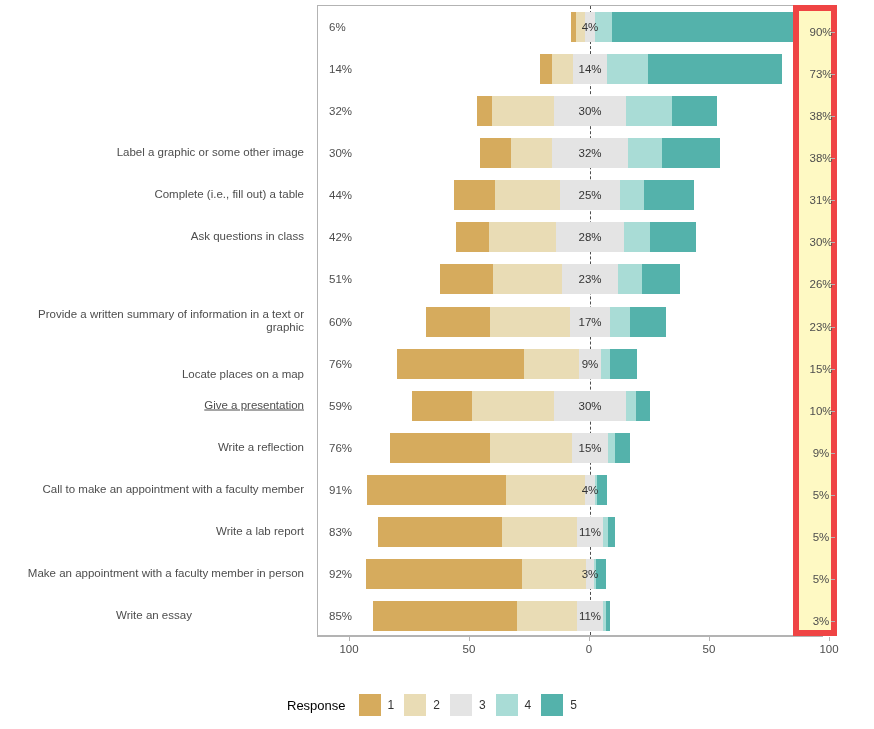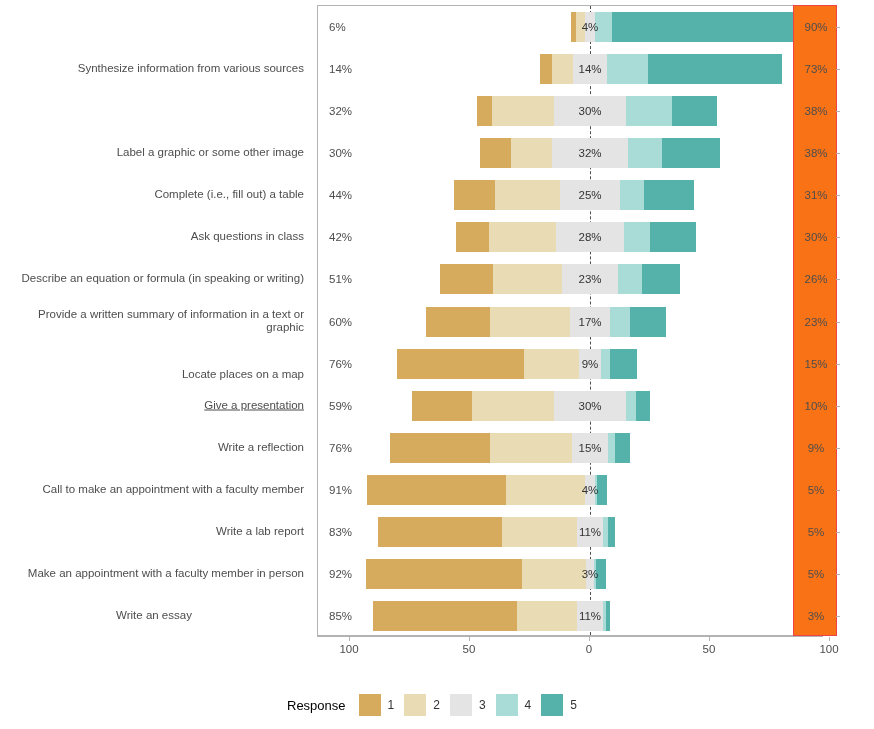--- a/index.html
+++ b/index.html
@@ -27,22 +27,22 @@
   
   .panel{
     position:absolute;left:317px;top:5px;width:506px;height:631px;
     background:#ffffff;
     border:1px solid #b3b3b3;
     box-sizing:border-box;
   }
   
   .strip{
     position:absolute;left:793px;top:5px;width:44px;height:631px;
-    background:#f97316;
-    border:1px solid #ef4444;
+    background:#fef9c3;
+    border:6px solid #ef4444;
     box-sizing:border-box;
   }
   .striplab{
     position:absolute;left:0;width:44px;text-align:center;
     font-size:11.5px;color:#4d4d4d;
     transform:translateY(-50%);
   }
   .striptick{
     position:absolute;right:-4px;width:4px;height:1px;background:#b3b3b3;
   }
@@ -87,25 +87,23 @@
   .legend-item{display:flex;align-items:center;margin-right:10px;}
   .legend-swatch{width:22px;height:22px;display:block;}
   .legend-key{font-size:12px;color:#333333;margin-left:7px;}
 </style>
 </head>
 <body>
 
 <div id="chart">
 
   <div class="ylabels">
-      <div class="ylab" style="top: 68.1px;">Synthesize information from various sources</div>
       <div class="ylab" style="top: 152.233px;">Label a graphic or some other image</div>
       <div class="ylab" style="top: 194.3px;">Complete (i.e., fill out) a table</div>
       <div class="ylab" style="top: 236.367px;">Ask questions in class</div>
-      <div class="ylab" style="top: 278.433px;">Describe an equation or formula (in speaking or writing)</div>
       <div class="ylab" style="top: 320.5px;">Provide a written summary of information in a text or graphic</div>
       <div class="ylab" style="top: 374px;">Locate places on a map</div>
       <div class="ylab" style="top: 404.633px; text-decoration: underline;">Give a presentation</div>
       <div class="ylab" style="top: 446.7px;">Write a reflection</div>
       <div class="ylab" style="top: 488.767px;">Call to make an appointment with a faculty member</div>
       <div class="ylab" style="top: 530.833px;">Write a lab report</div>
       <div class="ylab" style="top: 572.9px;">Make an appointment with a faculty member in person</div>
       <div class="ylab" style="top: 614.967px; text-align: center;">Write an essay</div>
     </div>
 

